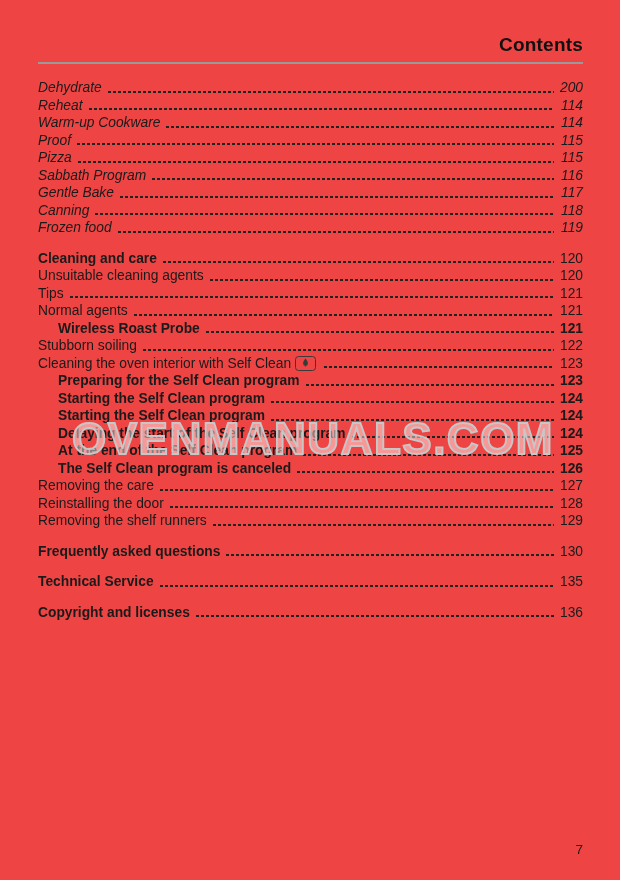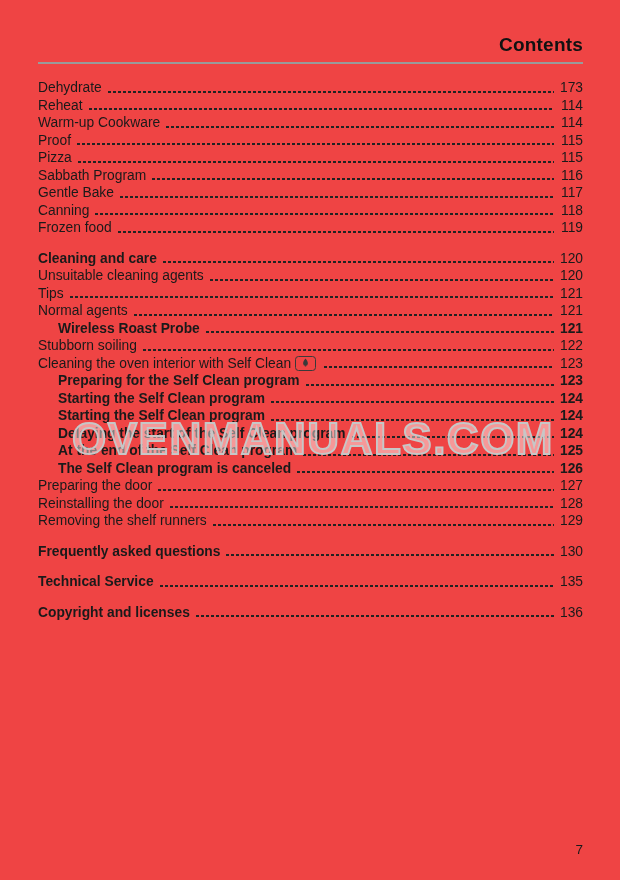--- a/index.html
+++ b/index.html
@@ -34,21 +34,21 @@
   .rule {
     margin-top: 7px;
     border: none;
     border-top: 2px solid #9a9a9a;
     height: 0;
   }
   .toc {
     margin-top: 15px;
   }
   .toc-section { margin-top: 13px; }
-  .toc-section:first-child { margin-top: 0; }
+  .toc-section:first-child { margin-top: 0; font-style: italic; }
   .toc-row {
     display: flex;
     align-items: baseline;
     font-size: 13.8px;
     line-height: 17.5px;
     white-space: nowrap;
   }
   .toc-row.indent { padding-left: 20px; font-weight: bold; }
   .toc-row.bold .label { font-weight: bold; }
   .label { flex: 0 0 auto; }
@@ -108,21 +108,21 @@
 
 <div class="page">
   <div class="content">
     <div class="doc-title">Contents</div>
     <div class="rule"></div>
     <div class="toc">
         <div class="toc-section">
           <div class="toc-row">
             <span class="label">Dehydrate</span>
             <span class="dots"></span>
-            <span class="pg">173</span>
+            <span class="pg">200</span>
           </div>
           <div class="toc-row">
             <span class="label">Reheat</span>
             <span class="dots"></span>
             <span class="pg">114</span>
           </div>
           <div class="toc-row">
             <span class="label">Warm-up Cookware</span>
             <span class="dots"></span>
             <span class="pg">114</span>
@@ -223,21 +223,21 @@
             <span class="label">At the end of the Self Clean program</span>
             <span class="dots"></span>
             <span class="pg">125</span>
           </div>
           <div class="toc-row indent">
             <span class="label">The Self Clean program is canceled</span>
             <span class="dots"></span>
             <span class="pg">126</span>
           </div>
           <div class="toc-row">
-            <span class="label">Preparing the door</span>
+            <span class="label">Removing the care</span>
             <span class="dots"></span>
             <span class="pg">127</span>
           </div>
           <div class="toc-row">
             <span class="label">Reinstalling the door</span>
             <span class="dots"></span>
             <span class="pg">128</span>
           </div>
           <div class="toc-row">
             <span class="label">Removing the shelf runners</span>

